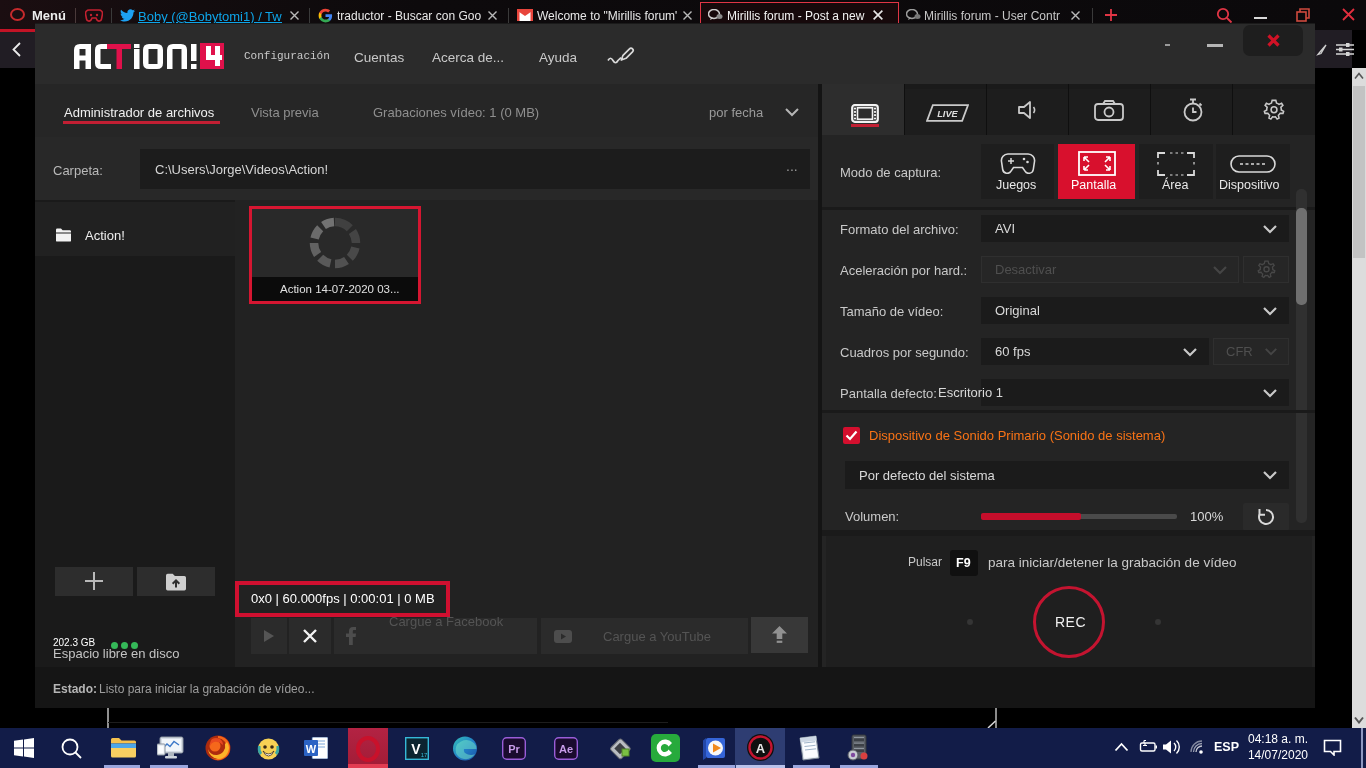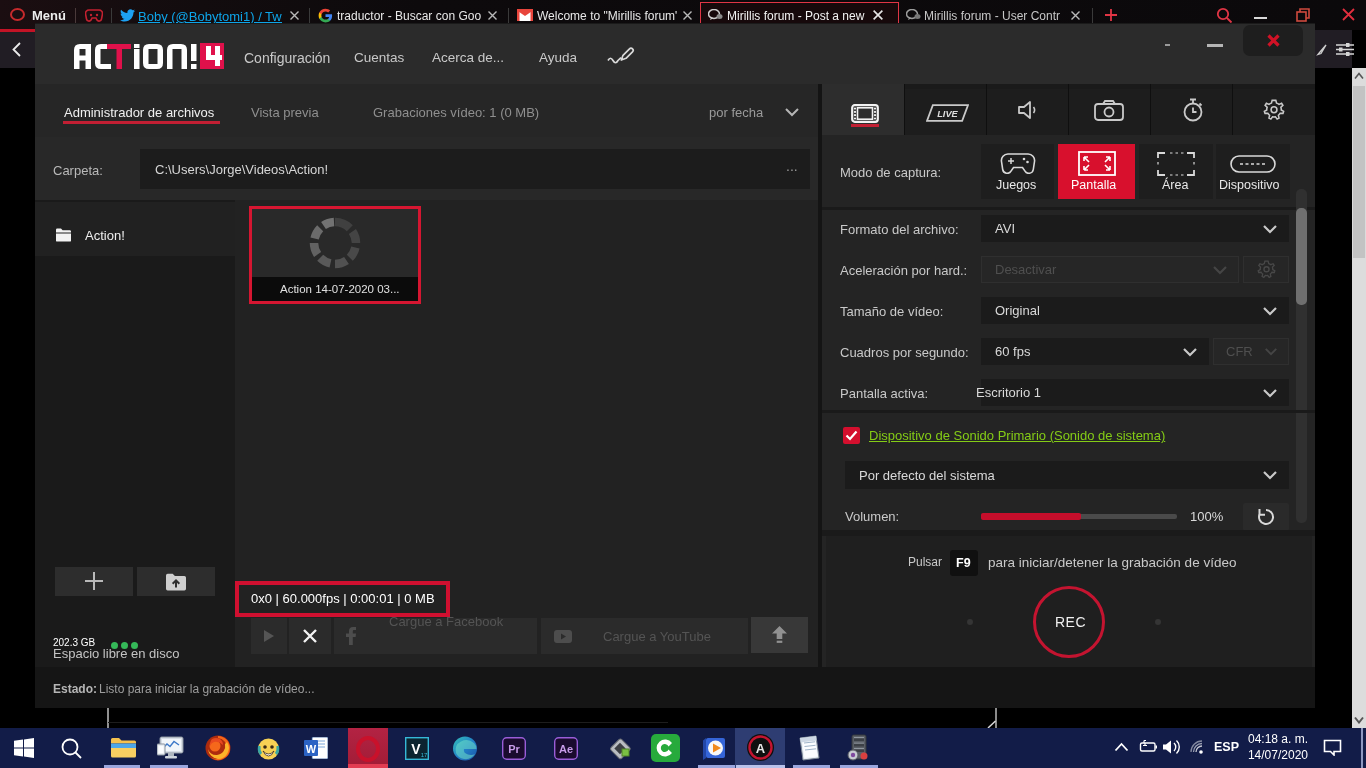--- a/index.html
+++ b/index.html
@@ -143,21 +143,21 @@
   <path d="M69 8 Q69 2 75 2 L83 2 Q89 2 89 8 L89 21 Q89 27 83 27 L75 27 Q69 27 69 21 Z M74.5 7 L74.5 22 L83.5 22 L83.5 7 Z" fill="#fff" fill-rule="evenodd"></path>
 
   <path d="M93 27 L93 8 Q93 2 99 2 L107 2 Q113 2 113 8 L113 27 L107.5 27 L107.5 7 L98.5 7 L98.5 27 Z" fill="#fff"></path>
 
   <rect x="117" y="2" width="5.5" height="17" fill="#fff"></rect>
     <rect x="117" y="22" width="5.5" height="5" fill="#fff"></rect>
 
   <rect x="126" y="1" width="24" height="26" fill="#e0114b"></rect>
   <path d="M132 4 L137 4 L137 13 L141 13 L141 4 L146 4 L146 13 L148 13 L148 18 L146 18 L146 24 L141 24 L141 18 L132 18 Z" fill="#fff"></path>
 </svg>
-<div class="abs txt" style="left:244px;top:50px;font-size:14px;color:#c9c9c9;">Configuración</div>
+<div class="abs txt" style="left:244px;top:50px;font-size:11px;color:#c9c9c9;font-family:Liberation Mono, monospace;">Configuración</div>
 <div class="abs txt" style="left:354px;top:50px;font-size:13.5px;color:#c9c9c9;">Cuentas</div>
 <div class="abs txt" style="left:432px;top:50px;font-size:13.5px;color:#c9c9c9;">Acerca de...</div>
 <div class="abs txt" style="left:539px;top:50px;font-size:13.5px;color:#c9c9c9;">Ayuda</div>
 <svg class="abs" style="left:607px;top:47px;" width="28" height="17" viewBox="0 0 28 17">
     <path d="M1 13.5 q2.5 -4.5 5 0 q2.5 4.5 5 0 l3 -2.8" fill="none" stroke="#d9d9d9" stroke-width="1.7"></path>
     <path d="M14.3 13 L16 8.3 L22.5 1.8 a2.1 2.1 0 0 1 3 3 L19 11.3 Z" fill="none" stroke="#d9d9d9" stroke-width="1.7" stroke-linejoin="round"></path>
   </svg>
 
 <div class="abs" style="left:1165px;top:44px;width:5px;height:2px;background:#9a9a9a;"></div>
 <div class="abs" style="left:1207px;top:44px;width:16px;height:2.5px;background:#b5b5b5;"></div>
@@ -378,37 +378,37 @@
 <div class="abs" style="left:981px;top:338px;width:228px;height:27px;background:#1b1b1b;"></div>
 <div class="abs txt" style="left:995px;top:344px;font-size:13px;color:#d9d9d9;">60 fps</div>
 <svg class="abs" style="left:1182px;top:347px;" width="16" height="10" viewBox="0 0 16 10">
     <path d="M2 2 L8 8 L14 2" fill="none" stroke="#c9c9c9" stroke-width="2.2"></path>
   </svg>
 <div class="abs" style="left:1213px;top:338px;width:76px;height:27px;background:#262626;border:1px solid #2f2f2f;box-sizing:border-box;"></div>
 <div class="abs txt" style="left:1226px;top:344px;font-size:13px;color:#4f4f4f;">CFR</div>
 <svg class="abs" style="left:1264px;top:347px;" width="14" height="9" viewBox="0 0 16 10">
     <path d="M2 2 L8 8 L14 2" fill="none" stroke="#454545" stroke-width="2.2"></path>
   </svg>
-<div class="abs txt" style="left:840px;top:386px;font-size:13px;color:#c9c9c9;">Pantalla activa:</div>
+<div class="abs txt" style="left:840px;top:386px;font-size:13px;color:#c9c9c9;">Pantalla defecto:</div>
 <div class="abs" style="left:981px;top:379px;width:308px;height:27px;background:#1b1b1b;"></div>
-<div class="abs txt" style="left:976px;top:385px;font-size:13px;color:#d9d9d9;">Escritorio 1</div>
+<div class="abs txt" style="left:938px;top:385px;font-size:13px;color:#d9d9d9;">Escritorio 1</div>
 <svg class="abs" style="left:1262px;top:388px;" width="16" height="10" viewBox="0 0 16 10">
     <path d="M2 2 L8 8 L14 2" fill="none" stroke="#c9c9c9" stroke-width="2.2"></path>
   </svg>
 
 <div class="abs" style="left:1296px;top:189px;width:11px;height:334px;background:#303030;border-radius:5px;"></div>
 <div class="abs" style="left:1296px;top:208px;width:11px;height:97px;background:#6f6f6f;border-radius:5px;"></div>
 
 <div class="abs" style="left:822px;top:410px;width:493px;height:3px;background:#1a1a1a;"></div>
 
 <div class="abs" style="left:843px;top:427px;width:17px;height:17px;background:#d40f2e;border-radius:2px;"></div>
 <svg class="abs" style="left:845px;top:430px;" width="13" height="11" viewBox="0 0 13 11">
     <path d="M1.5 5.5 L5 9 L11.5 1.5" fill="none" stroke="#fff" stroke-width="2.2"></path>
   </svg>
-<div class="abs txt" style="left:869px;top:428px;font-size:13px;color:#84cc16;text-decoration:underline;">Dispositivo de Sonido Primario (Sonido de sistema)</div>
+<div class="abs txt" style="left:869px;top:428px;font-size:13px;color:#f97316;">Dispositivo de Sonido Primario (Sonido de sistema)</div>
 <div class="abs" style="left:845px;top:461px;width:444px;height:28px;background:#1b1b1b;"></div>
 <div class="abs txt" style="left:859px;top:468px;font-size:13px;color:#d9d9d9;">Por defecto del sistema</div>
 <svg class="abs" style="left:1262px;top:470px;" width="16" height="10" viewBox="0 0 16 10">
     <path d="M2 2 L8 8 L14 2" fill="none" stroke="#c9c9c9" stroke-width="2.2"></path>
   </svg>
 <div class="abs txt" style="left:845px;top:509px;font-size:13px;color:#c9c9c9;">Volumen:</div>
 <div class="abs" style="left:981px;top:514px;width:196px;height:5px;background:#4a4a4a;border-radius:2px;"></div>
 <div class="abs" style="left:981px;top:513px;width:100px;height:7px;background:#c60e2b;border-radius:2px;"></div>
 <div class="abs txt" style="left:1190px;top:509px;font-size:13px;color:#d9d9d9;">100%</div>
 <div class="abs" style="left:1243px;top:503px;width:46px;height:28px;background:#2a2a2a;border-radius:2px;"></div>

